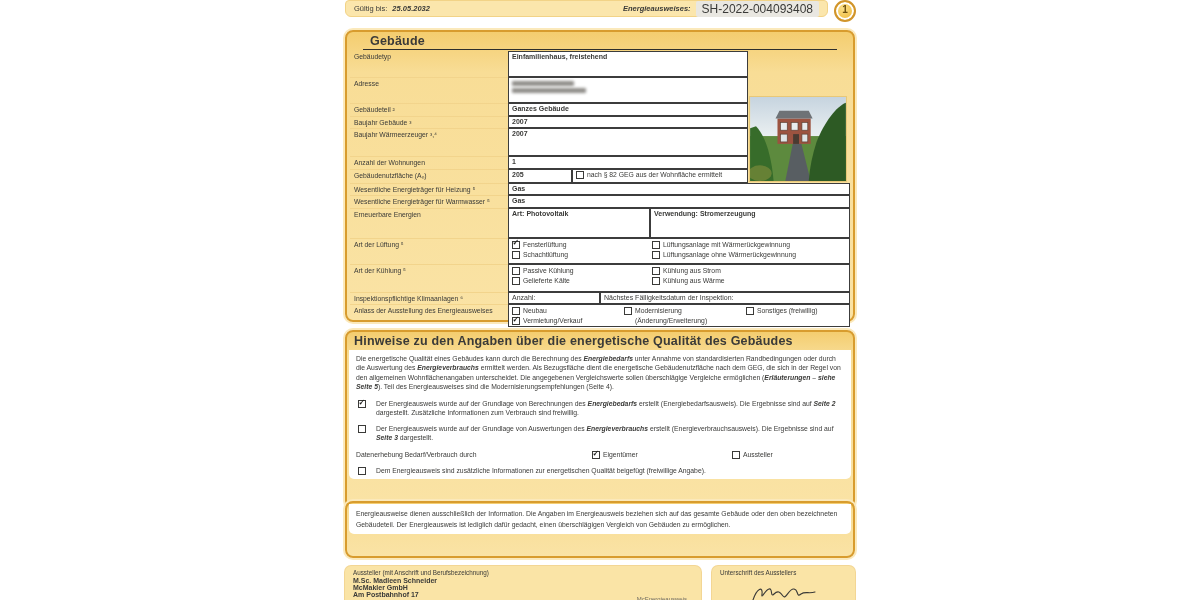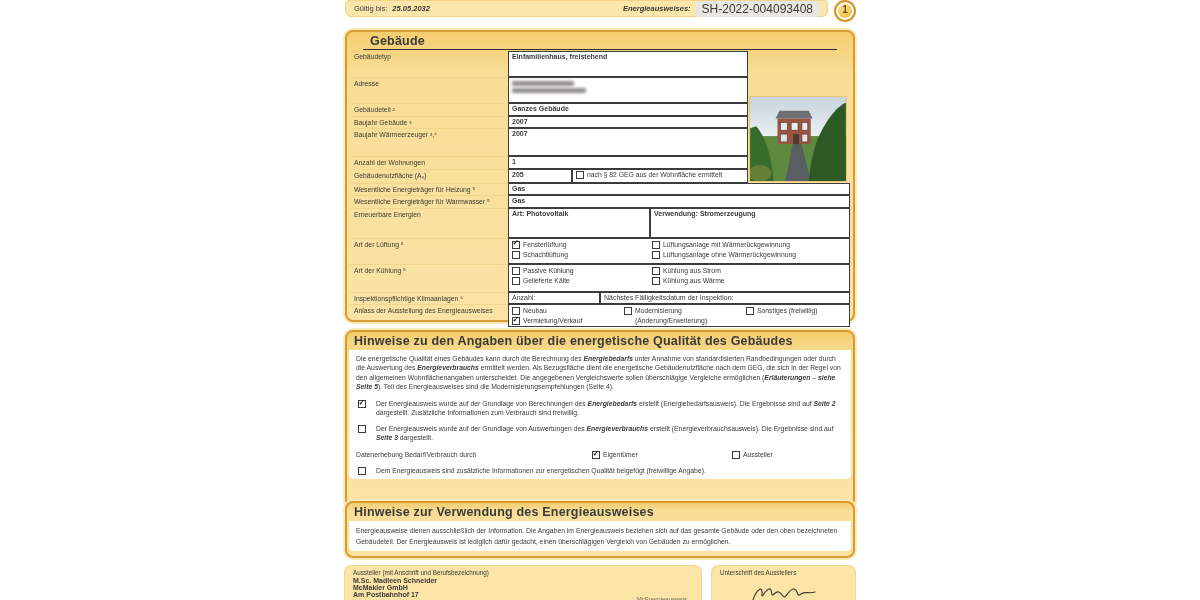--- a/index.html
+++ b/index.html
@@ -334,21 +334,20 @@
     </div>
 
     <div class="cbrow" style="margin-top:6px">
       <span class="cb"></span>
       <span class="txt">Dem Energieausweis sind zusätzliche Informationen zur energetischen Qualität beigefügt (freiwillige Angabe).</span>
     </div>
   </div>
 </div>
 
 <div class="panel" style="top:501px;height:57px;">
-  <div class="panel-header">Hinweise zur Verwendung des Energieausweises</div>
   <div class="panel-body" style="line-height:11px">
     <div class="para" style="line-height:11px">Energieausweise dienen ausschließlich der Information. Die Angaben im Energieausweis beziehen sich auf das gesamte Gebäude oder den oben bezeichneten Gebäudeteil. Der Energieausweis ist lediglich dafür gedacht, einen überschlägigen Vergleich von Gebäuden zu ermöglichen.</div>
   </div>
 </div>
 
 <div class="foot" style="left:345px;width:356px;">
   <div class="foot-label">Aussteller (mit Anschrift und Berufsbezeichnung)</div>
   <div class="foot-line">M.Sc. Madleen Schneider</div>
   <div class="foot-line">McMakler GmbH</div>
   <div class="foot-line">Am Postbahnhof 17</div>

